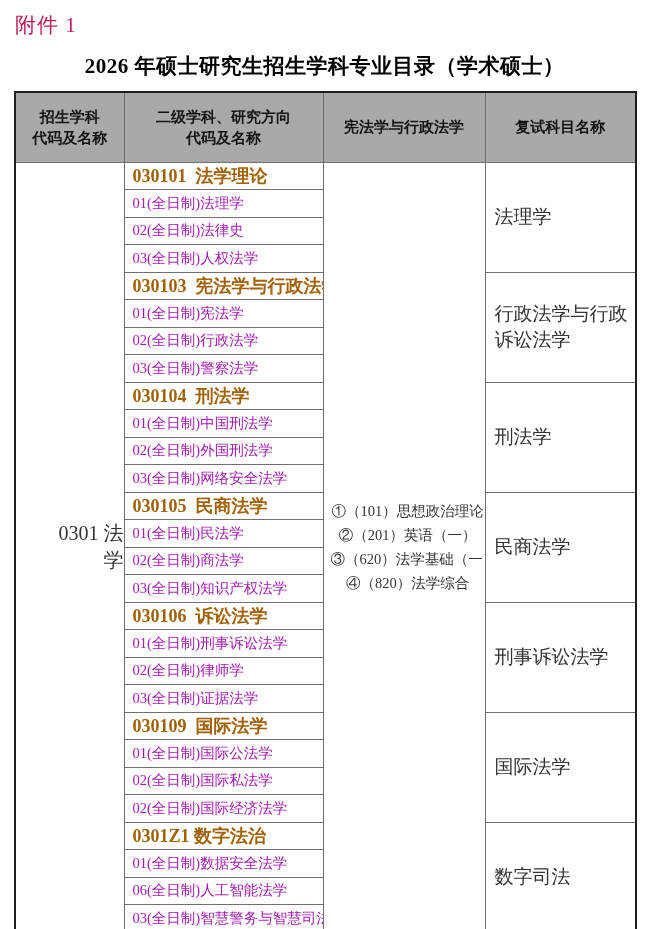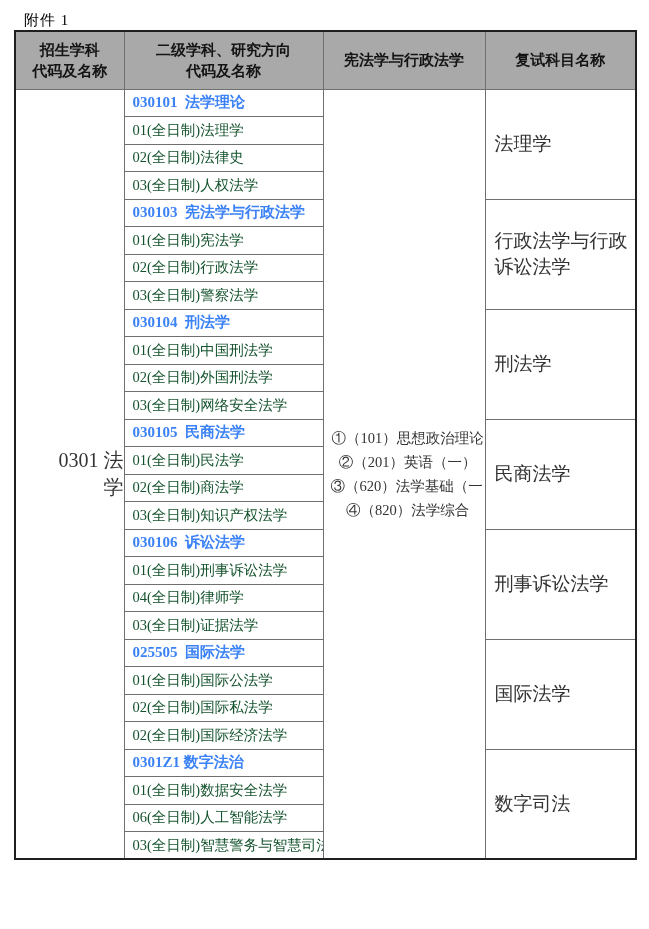--- a/index.html
+++ b/index.html
@@ -3,24 +3,24 @@
 <meta charset="utf-8">
 <style>
   html,body{margin:0;padding:0;background:#ffffff;}
   body{
     width:649px;height:929px;overflow:hidden;
     font-family:"Liberation Serif","DejaVu Serif",serif;
     color:#1a1a1a;
   }
   .page{padding-top:11px;}
   .attachment{
-    margin-left:24px;
-    font-size:15px;
+    margin-left:15px;
+    font-size:21px;
     letter-spacing:1px;
-    color:#000000;
+    color:#be185d;
   }
   .doc-title{
     text-align:center;
     font-weight:bold;
     font-size:21px;
     margin-top:13px;
     margin-bottom:11px;
     color:#000;
     letter-spacing:0.5px;
   }
@@ -29,21 +29,21 @@
     border-collapse:collapse;
     table-layout:fixed;
     width:621px;
     border:2px solid #1f1f1f;
   }
   .catalog th, .catalog td{
     border:1px solid #6f6f6f;
     padding:0;
     overflow:hidden;
   }
-  .catalog thead tr{height:58px;}
+  .catalog thead tr{height:70px;}
   .catalog th{
     background:#a9a9a9;
     font-family:"Liberation Sans","DejaVu Sans",sans-serif;
     font-weight:bold;
     font-size:15px;
     color:#141414;
     text-align:center;
     vertical-align:middle;
     line-height:1.45;
   }
@@ -58,27 +58,27 @@
     vertical-align:middle;
     font-size:20px;
     color:#333;
     padding-left:36px;
   }
   td.c2{
     text-align:left;
     vertical-align:middle;
     padding-left:8px;
     font-size:14.5px;
-    color:#14532d;
+    color:#a21caf;
     white-space:pre;
   }
   td.c2.code{
     font-weight:bold;
-    color:#3b82f6;
-    font-size:15px;
+    color:#a16207;
+    font-size:18px;
   }
   td.c3{
     text-align:center;
     vertical-align:middle;
     padding-left:7px;
     font-size:14.5px;
     color:#333;
   }
   td.c3 .exam-line{
     line-height:24px;
@@ -91,20 +91,21 @@
     font-size:19px;
     color:#333;
   }
 </style>
 </head>
 <body>
 
 <div class="page">
   <div class="attachment">附件 1</div>
 
+  <div class="doc-title">2026 年硕士研究生招生学科专业目录（学术硕士）</div>
 
   <table class="catalog">
     <colgroup>
       <col class="col-w1">
         <col class="col-w2">
         <col class="col-w3">
         <col class="col-w4">
     </colgroup>
     <thead>
       <tr>
@@ -177,27 +178,27 @@
           <td class="c2">03(全日制)知识产权法学</td>
         </tr>
         <tr>
           <td class="c2 code">030106  诉讼法学</td>
           <td class="c4" rowspan="4">刑事诉讼法学</td>
         </tr>
         <tr>
           <td class="c2">01(全日制)刑事诉讼法学</td>
         </tr>
         <tr>
-          <td class="c2">04(全日制)律师学</td>
+          <td class="c2">02(全日制)律师学</td>
         </tr>
         <tr>
           <td class="c2">03(全日制)证据法学</td>
         </tr>
         <tr>
-          <td class="c2 code">025505  国际法学</td>
+          <td class="c2 code">030109  国际法学</td>
           <td class="c4" rowspan="4">国际法学</td>
         </tr>
         <tr>
           <td class="c2">01(全日制)国际公法学</td>
         </tr>
         <tr>
           <td class="c2">02(全日制)国际私法学</td>
         </tr>
         <tr>
           <td class="c2">02(全日制)国际经济法学</td>

